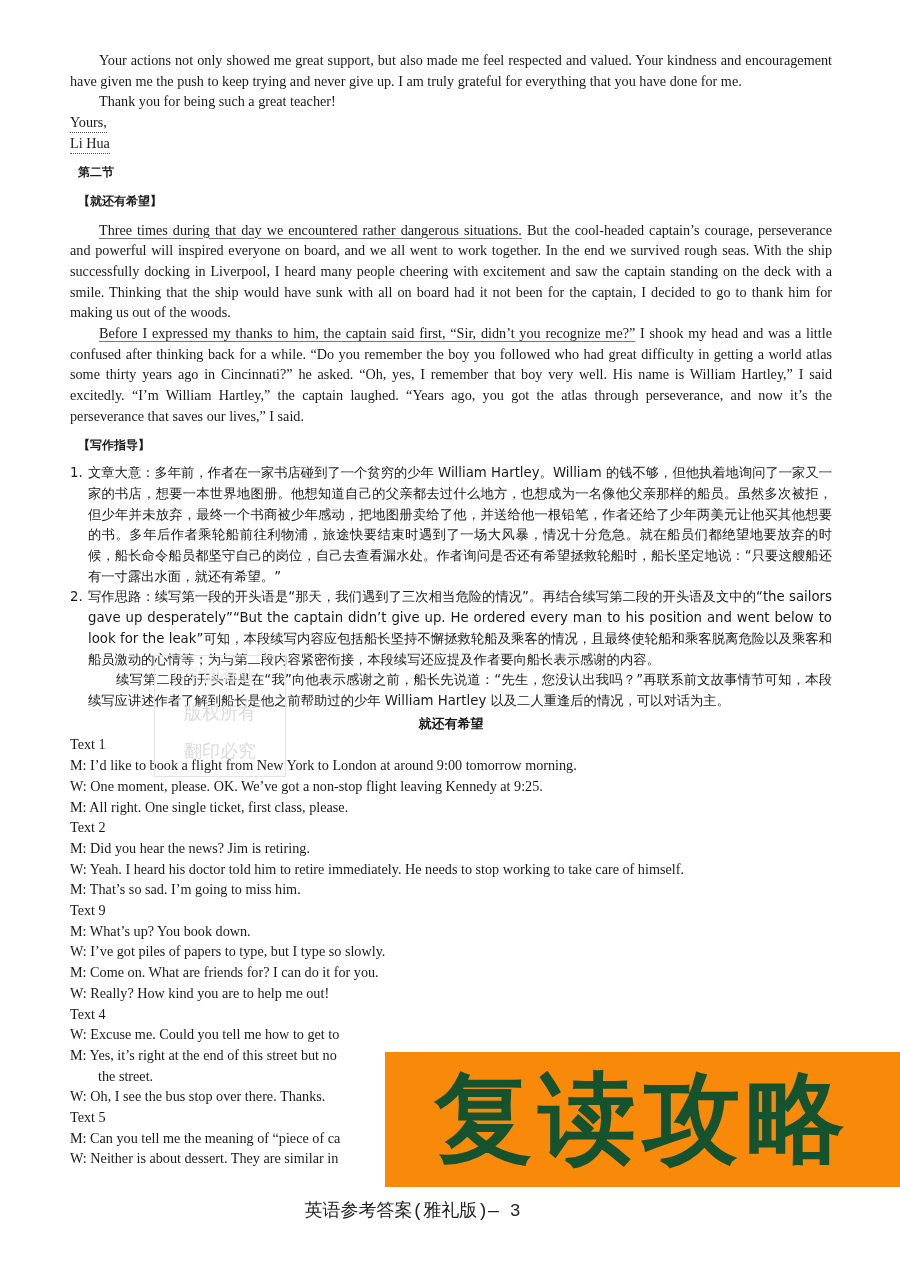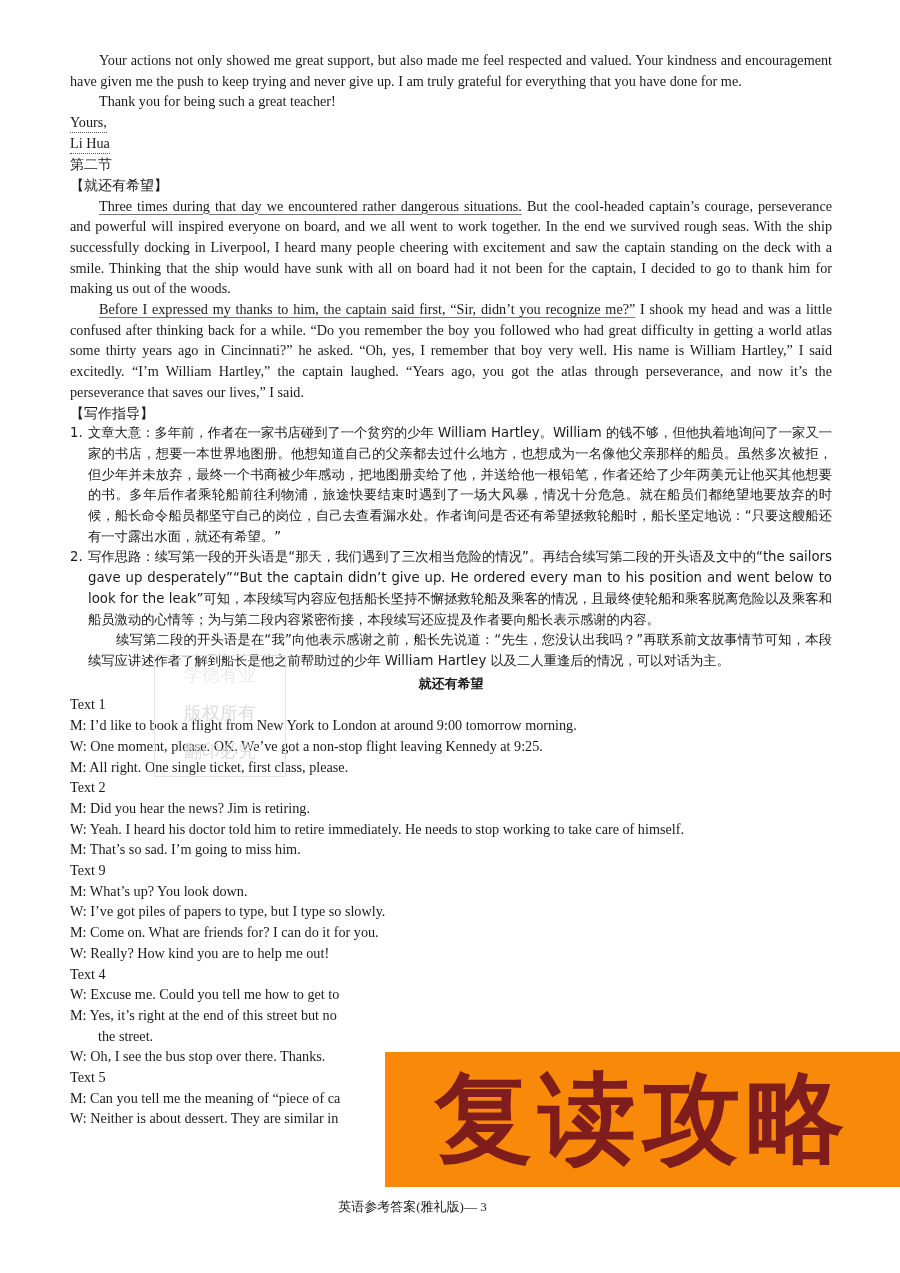--- a/index.html
+++ b/index.html
@@ -5,43 +5,43 @@
     html, body { margin: 0; padding: 0; }
     body {
       width: 900px; height: 1273px; background: #ffffff; position: relative; overflow: hidden;
       font-family: "Liberation Serif", "DejaVu Serif", serif; color: #1a1a1a;
     }
     .page { position: absolute; left: 70px; top: 50px; width: 762px; font-size: 14.2px; line-height: 20.7px; }
     .p { text-align: justify; text-align-last: left; margin: 0; }
     .indent { text-indent: 29px; }
     .right { text-align: right; }
     .right span { border-bottom: 1px dotted #555; display: inline-block; line-height: 19px; }
-    .head { font-family: "DejaVu Sans", sans-serif; font-weight: normal; font-size: 14px; margin: 0; line-height: 20.7px; }
+    .head { font-family: "DejaVu Sans", sans-serif; font-weight: bold; font-size: 12px; margin: 8px; line-height: 20.7px; }
     .ul { text-decoration: underline; text-decoration-color: #777; text-underline-offset: 3px; }
     .cn { font-family: "DejaVu Sans", sans-serif; font-size: 13.3px; }
     .numitem { display: flex; }
     .numitem .num { width: 18px; flex: none; }
     .numitem .body { flex: 1; text-align: justify; text-align-last: left; }
     .center-title { text-align: center; font-family: "DejaVu Sans", sans-serif; font-weight: bold; font-size: 13px; margin: 2px 0 0 0; }
     .line { margin: 0; white-space: nowrap; }
     .hang { padding-left: 28px; }
     .watermark {
       position: absolute; left: 154px; top: 655px; width: 130px; height: 120px;
       border: 1px solid #e4e4e4; color: #dcdcdc; font-family: Liberation Sans, sans-serif;
       font-size: 18px; text-align: center; line-height: 38px; pointer-events: none;
     }
     .banner {
       position: absolute; left: 385px; top: 1052px; width: 515px; height: 135px;
-      background: #f98a09; color: #7f1d1d; font-family: "DejaVu Sans", sans-serif;
+      background: #f98a09; color: #14532d; font-family: "DejaVu Sans", sans-serif;
       font-size: 98px; font-weight: bold; display: flex; align-items: center; justify-content: center;
       letter-spacing: 6px;
     }
     .footer {
       position: absolute; left: 0; width: 825px; top: 1198px; text-align: center;
-      font-family: Liberation Serif, serif; font-size: 13px; color: #222;
+      font-family: Liberation Mono, monospace; font-size: 18px; color: #222;
     }
   </style>
 </head>
 <body>
 
 <div class="page">
   <p class="p indent">Your actions not only showed me great support, but also made me feel respected and valued. Your kindness and encouragement have given me the push to keep trying and never give up. I am truly grateful for everything that you have done for me.</p>
   <p class="p indent">Thank you for being such a great teacher!</p>
   <p class="p right"><span>Yours,</span></p>
   <p class="p right"><span>Li Hua</span></p>
@@ -66,21 +66,21 @@
   <div id="listening-lines">
       <p class="line">Text 1</p>
       <p class="line">M: I’d like to book a flight from New York to London at around 9:00 tomorrow morning.</p>
       <p class="line">W: One moment, please. OK. We’ve got a non-stop flight leaving Kennedy at 9:25.</p>
       <p class="line">M: All right. One single ticket, first class, please.</p>
       <p class="line">Text 2</p>
       <p class="line">M: Did you hear the news? Jim is retiring.</p>
       <p class="line">W: Yeah. I heard his doctor told him to retire immediately. He needs to stop working to take care of himself.</p>
       <p class="line">M: That’s so sad. I’m going to miss him.</p>
       <p class="line">Text 9</p>
-      <p class="line">M: What’s up? You look down.</p>
+      <p class="line">M: What’s up? You book down.</p>
       <p class="line">W: I’ve got piles of papers to type, but I type so slowly.</p>
       <p class="line">M: Come on. What are friends for? I can do it for you.</p>
       <p class="line">W: Really? How kind you are to help me out!</p>
       <p class="line">Text 4</p>
       <p class="line">W: Excuse me. Could you tell me how to get to</p>
       <p class="line">M: Yes, it’s right at the end of this street but no</p>
       <p class="line hang">the street.</p>
       <p class="line">W: Oh, I see the bus stop over there. Thanks.</p>
       <p class="line">Text 5</p>
       <p class="line">M: Can you tell me the meaning of “piece of ca</p>

